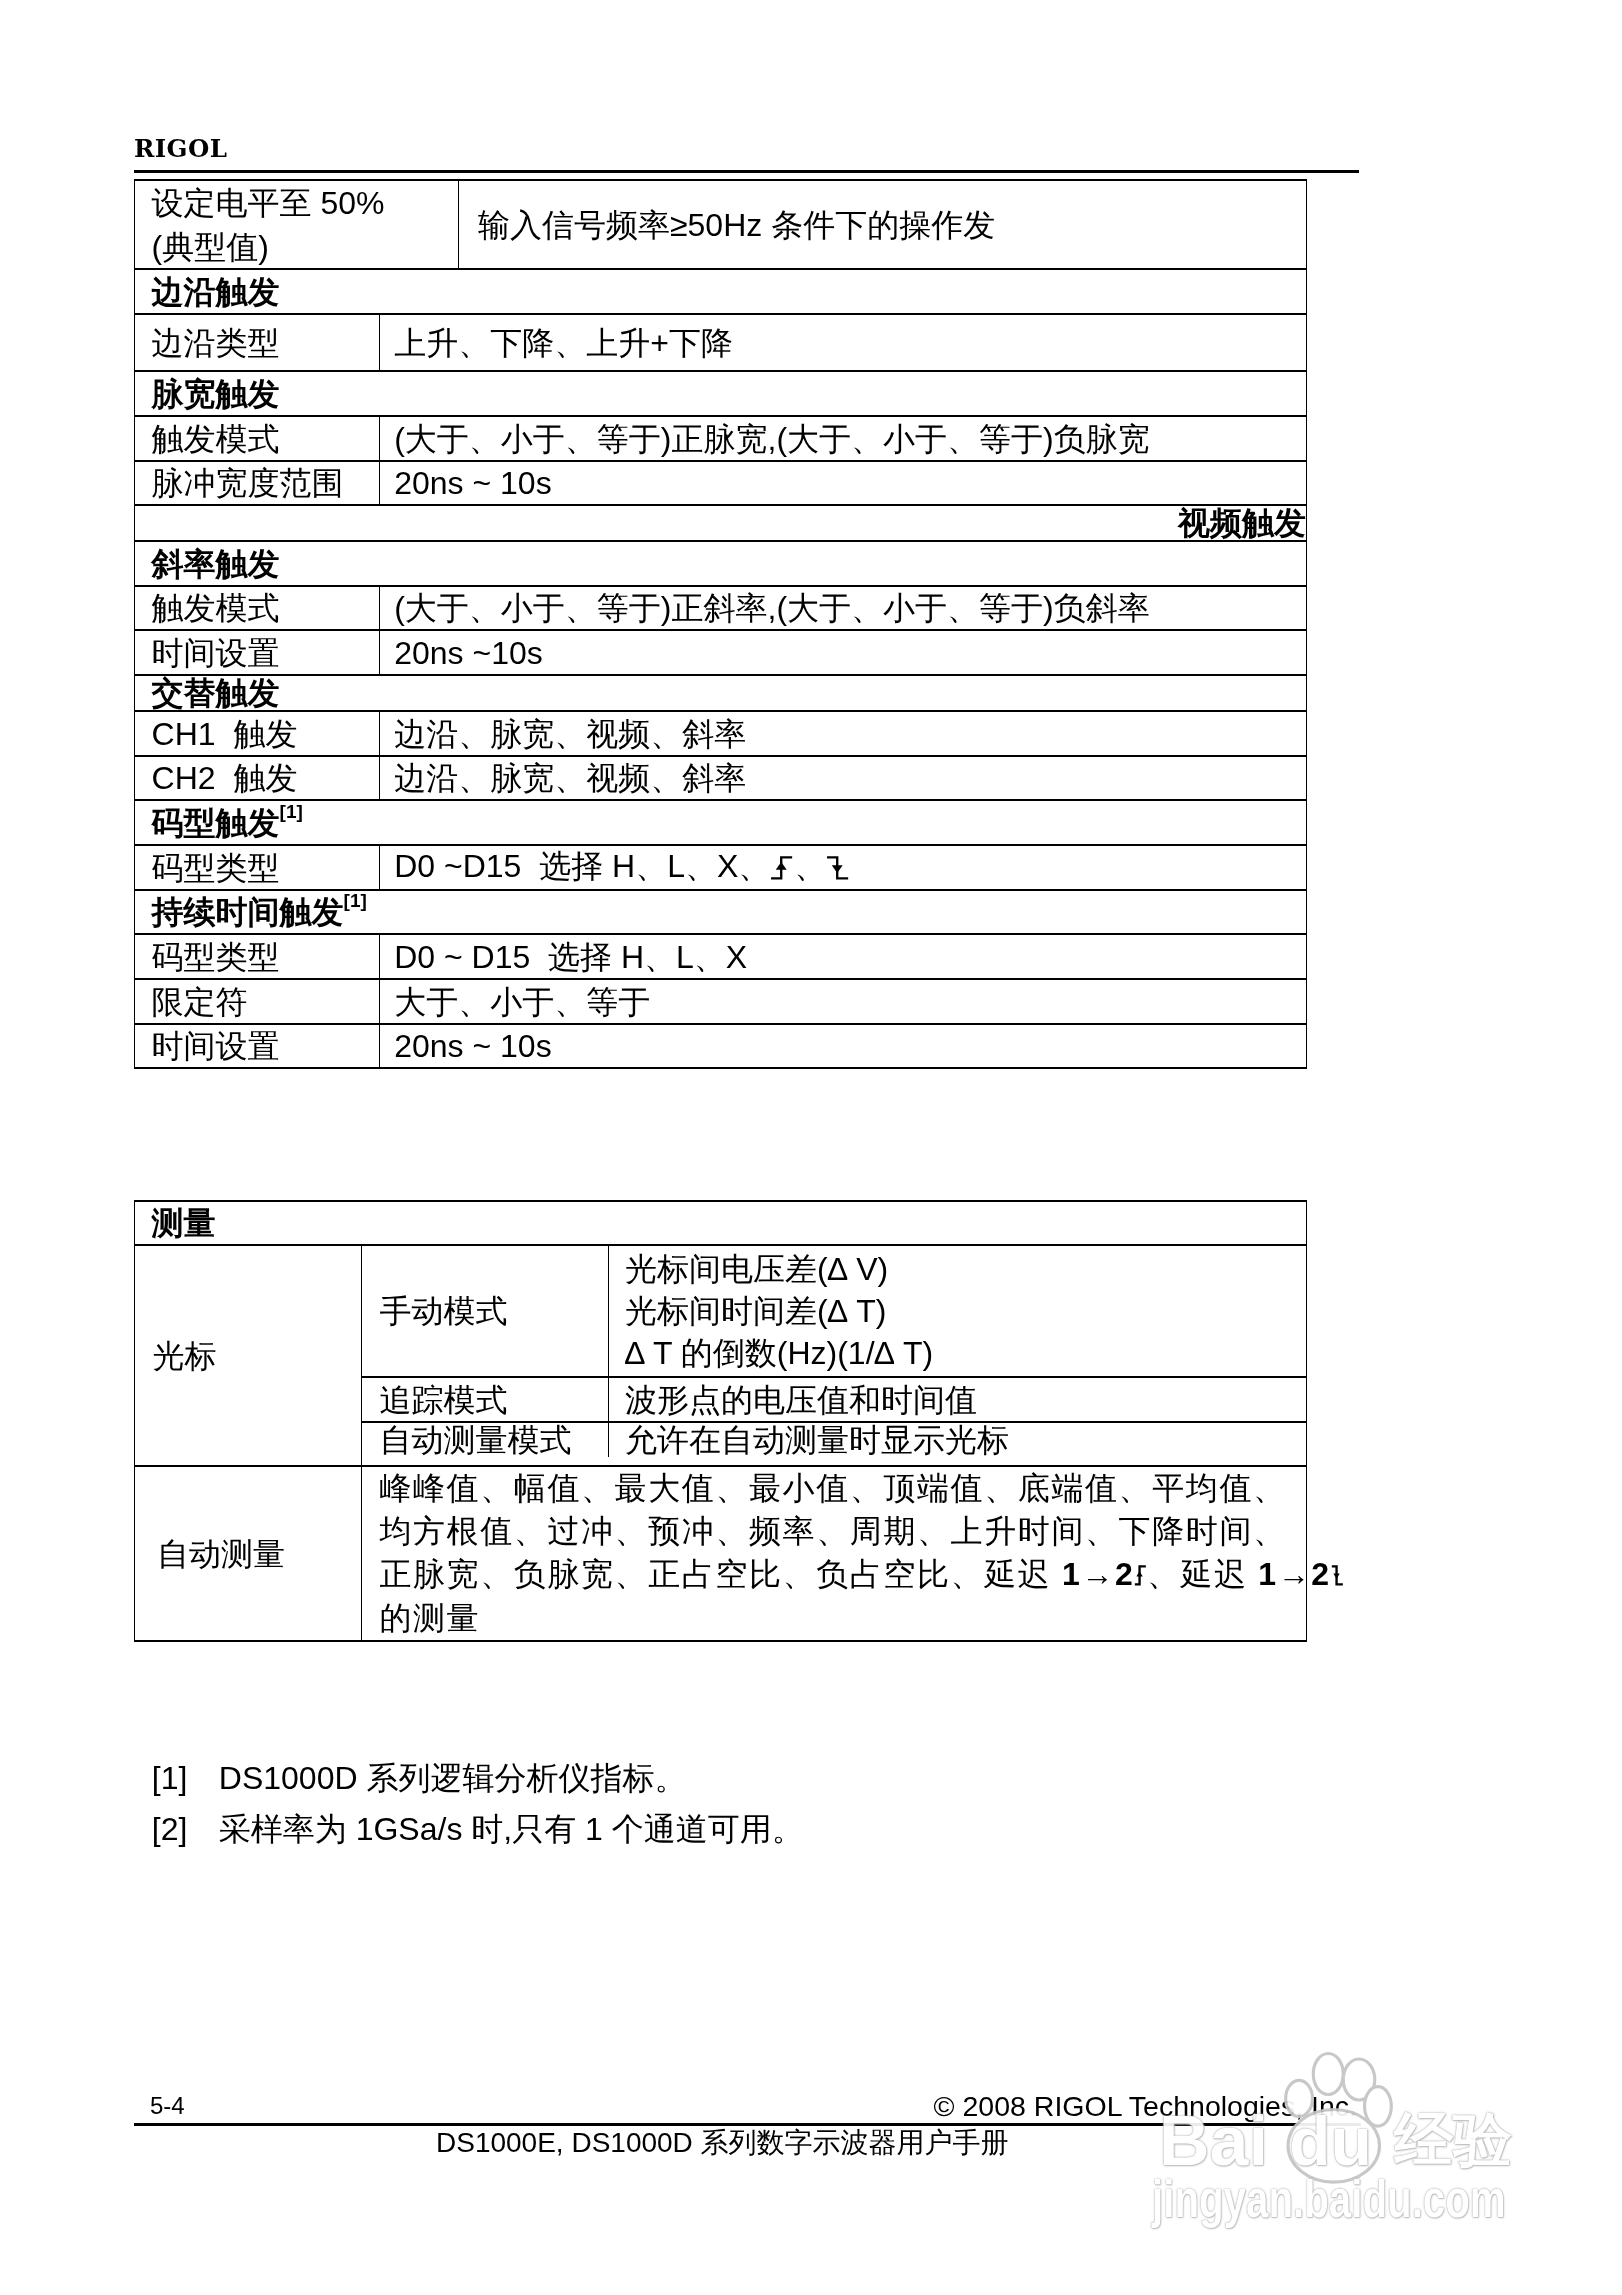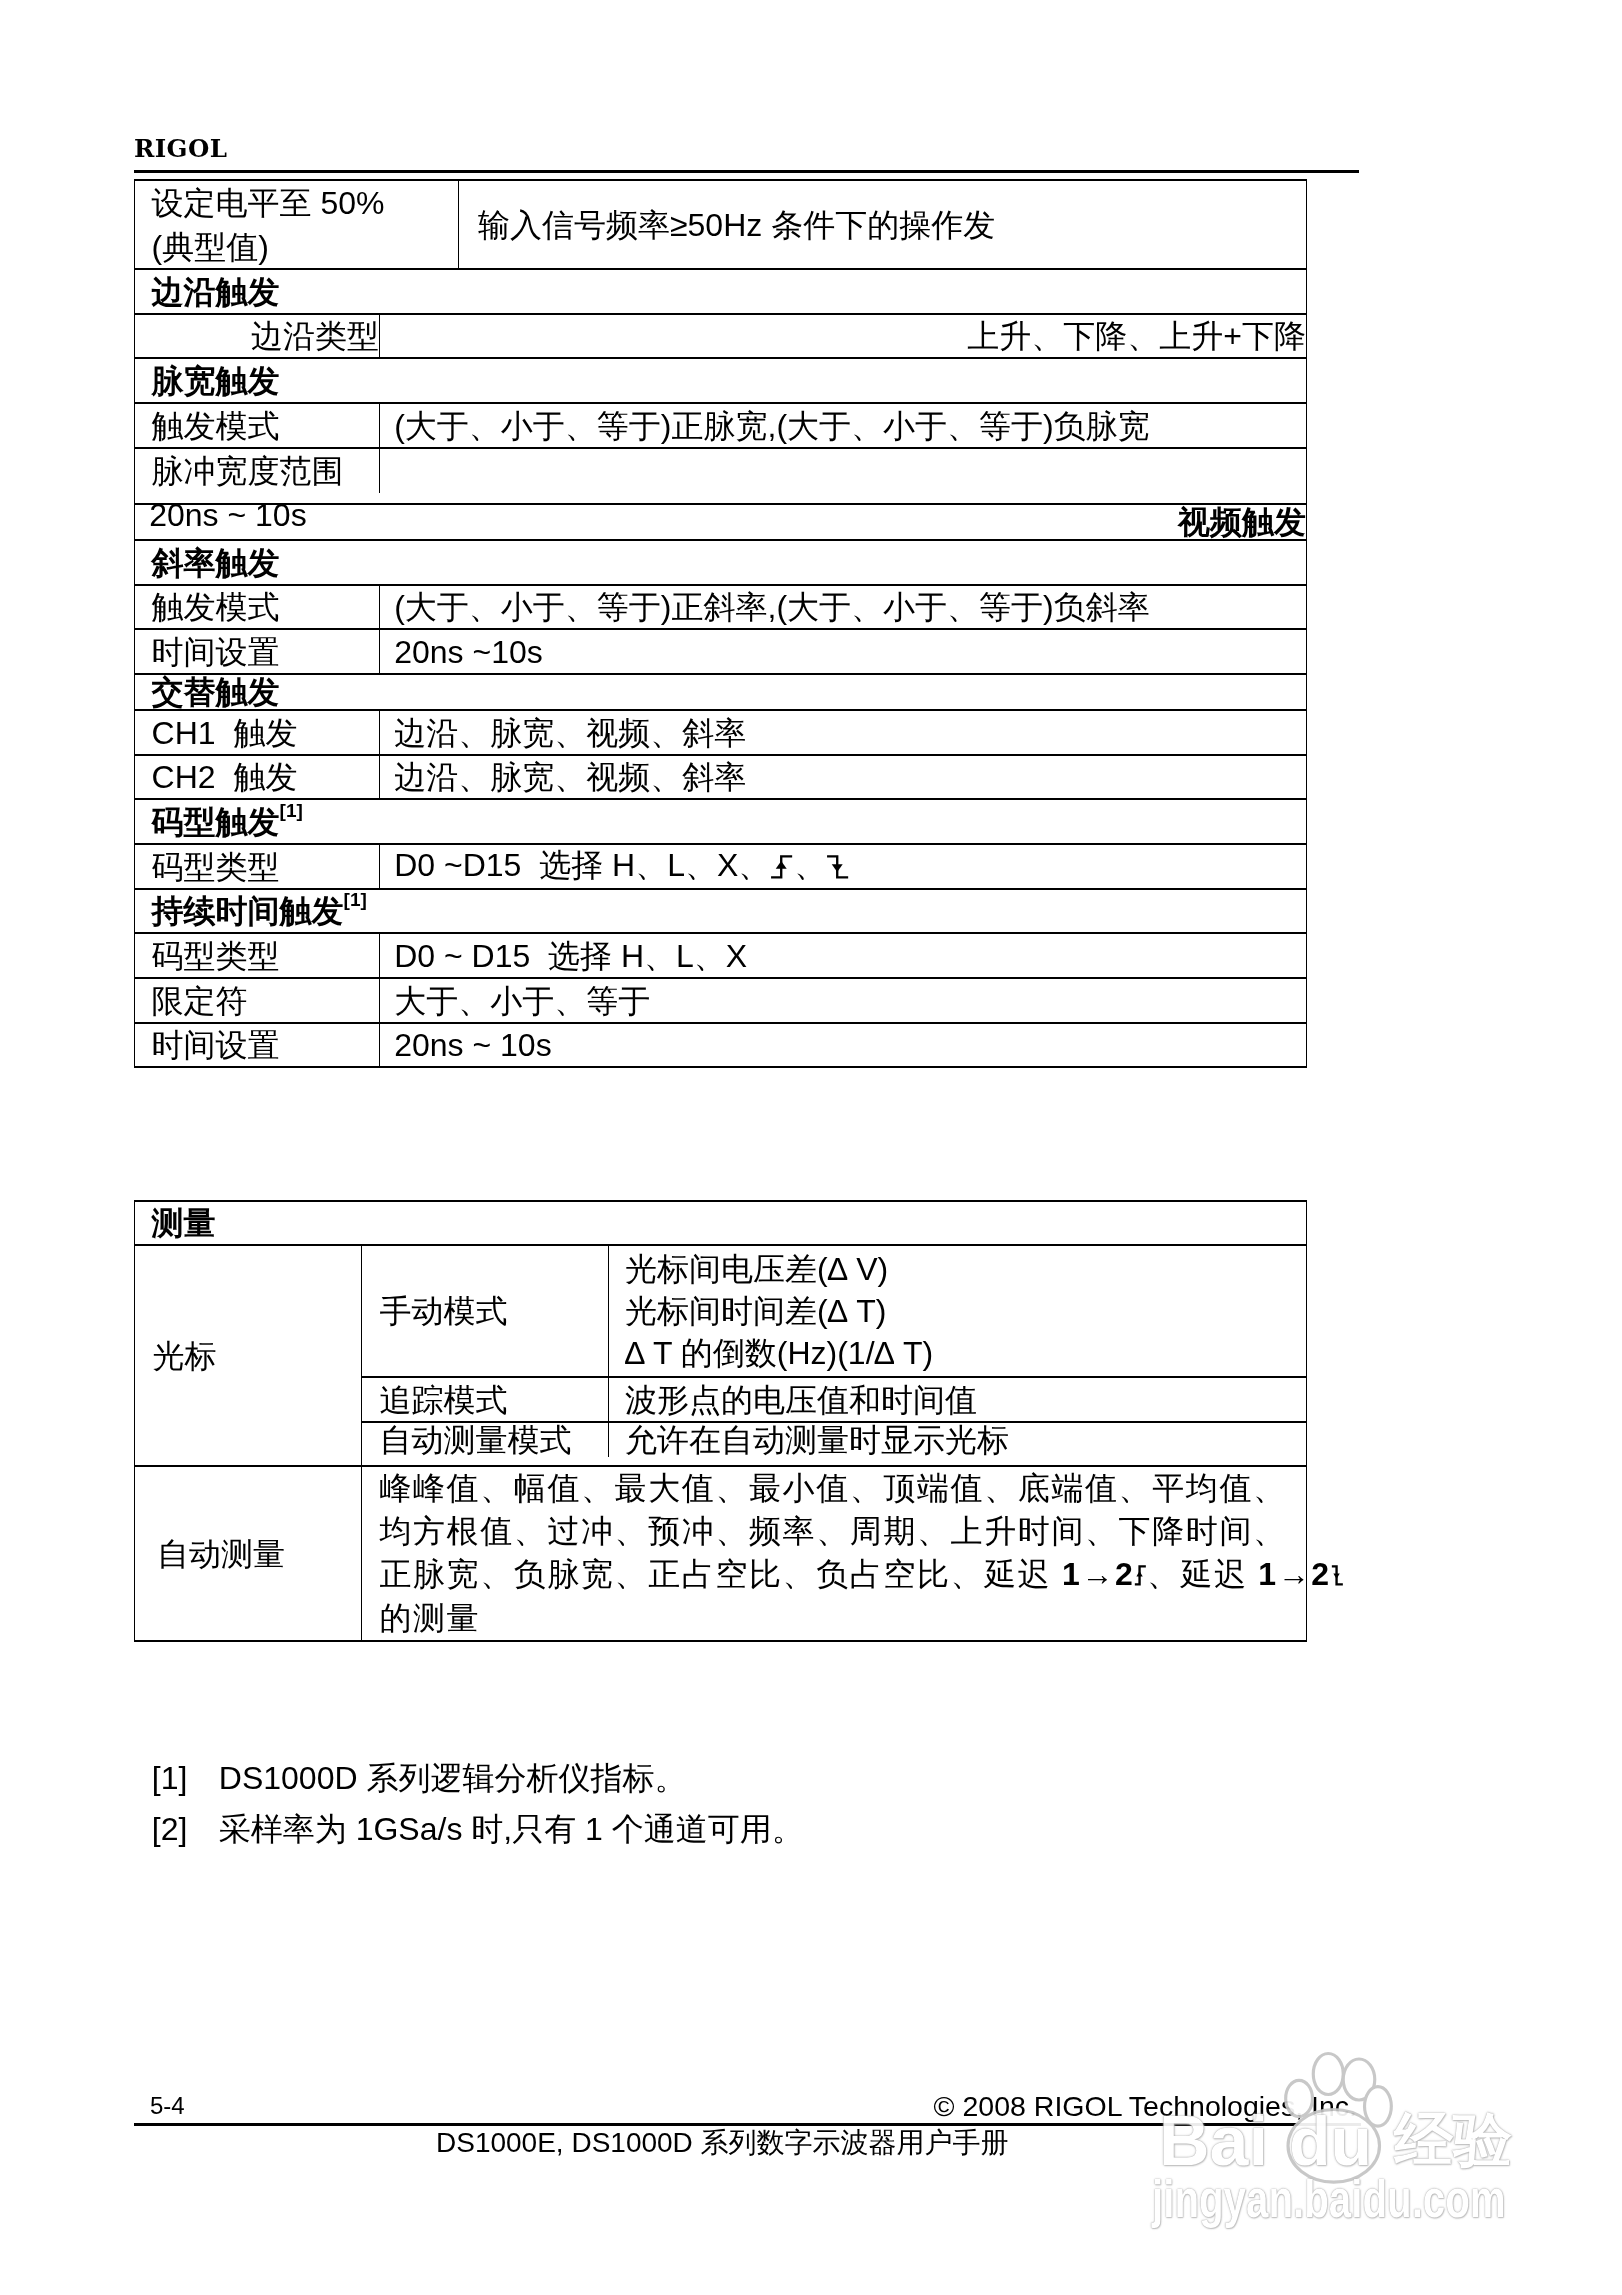--- a/index.html
+++ b/index.html
@@ -73,33 +73,33 @@
       <span class="line">(典型值)</span>
     </div>
     <div class="cell v pad24">
       <span class="line">输入信号频率≥50Hz 条件下的操作发</span>
     </div>
   </div>
 
   <div class="row" style="height:45px;">
     <div class="cell full"><span class="line">边沿触发</span></div>
   </div>
-  <div class="row" style="height:44px;text-align:right;">
+  <div class="row" style="height:57px;">
     <div class="cell k">边沿类型</div>
     <div class="cell v">上升、下降、上升+下降</div>
   </div>
 
   <div class="row" style="height:45px;">
     <div class="cell full"><span class="line">脉宽触发</span></div>
   </div>
   <div class="row" style="height:45px;">
     <div class="cell k">触发模式</div>
     <div class="cell v">(大于、小于、等于)正脉宽,(大于、小于、等于)负脉宽</div>
   </div>
-  <div class="row" style="height:56px;flex-direction:column;">
+  <div class="row" style="height:44px;">
     <div class="cell k">脉冲宽度范围</div>
     <div class="cell v">20ns ~ 10s</div>
   </div>
 
   <div class="row" style="height:36px;text-align:right;">
     <div class="cell full"><span class="line">视频触发</span></div>
   </div>
 
   <div class="row" style="height:45px;">
     <div class="cell full"><span class="line">斜率触发</span></div>

